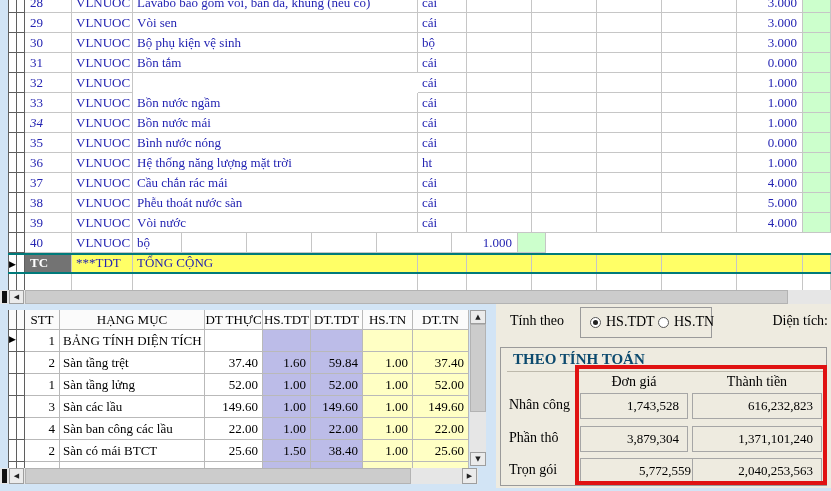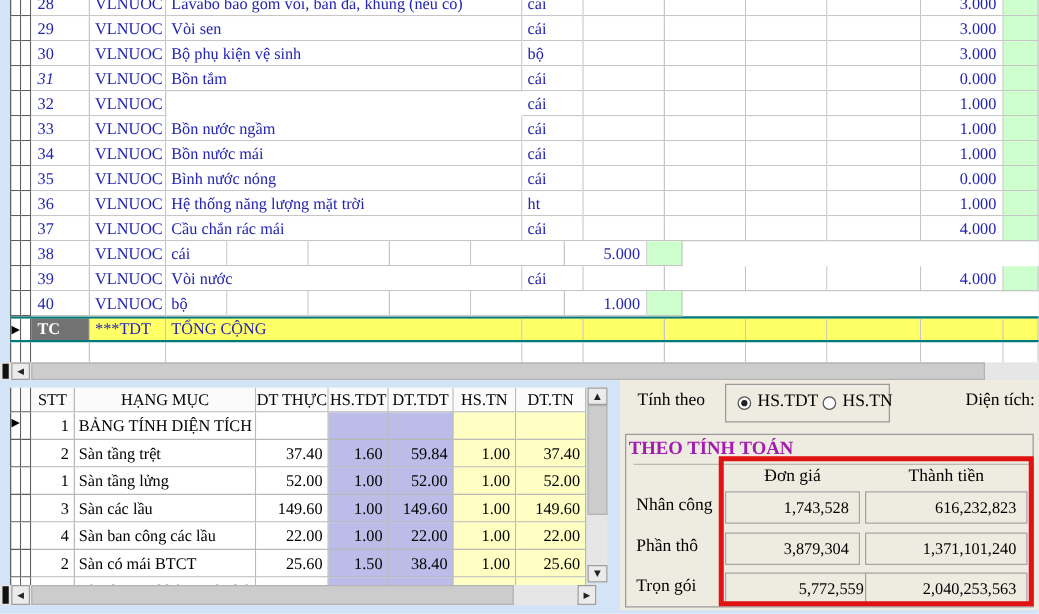--- a/index.html
+++ b/index.html
@@ -55,21 +55,21 @@
   #panel{position:absolute;left:496px;top:304px;width:335px;height:184px;background:#eeebe0}
   .plabel{position:absolute;font-size:14px;color:#000;white-space:nowrap}
   #rgroup{position:absolute;left:84px;top:3px;width:132px;height:31px;border:1px solid #9a9a9a;
           box-sizing:border-box;background:#eeebe0}
   .radio{position:absolute;width:11px;height:11px;border:1px solid #555;border-radius:50%;
          background:#fff;box-sizing:border-box}
   .radio.on::after{content:"";position:absolute;left:2px;top:2px;width:5px;height:5px;
          border-radius:50%;background:#222}
   #calcbox{position:absolute;left:4px;top:43px;width:327px;height:139px;border:1px solid #9a9a9a;
            box-sizing:border-box;background:#eeebe0}
-  #calcTitle{position:absolute;left:2px;top:3px;font-size:15px;font-weight:bold;color:#a21caf;white-space:nowrap}
+  #calcTitle{position:absolute;left:12px;top:3px;font-size:15px;font-weight:bold;color:#0c4a6e;white-space:nowrap}
   #calcSep{position:absolute;left:6px;right:3px;top:23px;height:1px;background:#bdb9ac}
   .colhead{position:absolute;top:26px;height:17px;font-size:14px;color:#000;text-align:center}
   .vlabel{position:absolute;left:8px;font-size:14px;color:#000;white-space:nowrap}
   .vbox{position:absolute;height:26px;border:1px solid #a6a6a6;box-sizing:border-box;
         font-size:13px;color:#000;text-align:right;padding:0 8px 0 2px;line-height:24px;background:#eeebe0}
   #redrect{position:absolute;left:79px;top:61px;width:252px;height:120px;border:4px solid #e01212;
            box-sizing:border-box;pointer-events:none}
 </style>
 </head>
 <body>
@@ -114,21 +114,21 @@
         <div class="tcell" style="width: 65px;"></div>
         <div class="tcell" style="width: 65px;"></div>
         <div class="tcell" style="width: 65px;"></div>
         <div class="tcell" style="width: 75px;"></div>
         <div class="tcell qty" style="width: 66px;">3.000</div>
         <div class="tcell green" style="width: 28px;"></div>
       </div>
       <div class="trow">
         <div class="tcell selc selfirst" style="width: 9px;"></div>
         <div class="tcell selc" style="width: 8px;"></div>
-        <div class="tcell num" style="width: 47px; font-style: italic;">31</div>
+        <div class="tcell num" style="width: 47px;">31</div>
         <div class="tcell code" style="width: 61px;">VLNUOC</div>
         <div class="tcell name" style="width: 285px;">Bồn tắm</div>
         <div class="tcell unit" style="width: 49px;">cái</div>
         <div class="tcell" style="width: 65px;"></div>
         <div class="tcell" style="width: 65px;"></div>
         <div class="tcell" style="width: 65px;"></div>
         <div class="tcell" style="width: 75px;"></div>
         <div class="tcell qty" style="width: 66px;">0.000</div>
         <div class="tcell green" style="width: 28px;"></div>
       </div>
@@ -156,21 +156,21 @@
         <div class="tcell" style="width: 65px;"></div>
         <div class="tcell" style="width: 65px;"></div>
         <div class="tcell" style="width: 65px;"></div>
         <div class="tcell" style="width: 75px;"></div>
         <div class="tcell qty" style="width: 66px;">1.000</div>
         <div class="tcell green" style="width: 28px;"></div>
       </div>
       <div class="trow">
         <div class="tcell selc selfirst" style="width: 9px;"></div>
         <div class="tcell selc" style="width: 8px;"></div>
-        <div class="tcell num" style="width: 47px;">34</div>
+        <div class="tcell num" style="width: 47px; font-style: italic;">34</div>
         <div class="tcell code" style="width: 61px;">VLNUOC</div>
         <div class="tcell name" style="width: 285px;">Bồn nước mái</div>
         <div class="tcell unit" style="width: 49px;">cái</div>
         <div class="tcell" style="width: 65px;"></div>
         <div class="tcell" style="width: 65px;"></div>
         <div class="tcell" style="width: 65px;"></div>
         <div class="tcell" style="width: 75px;"></div>
         <div class="tcell qty" style="width: 66px;">1.000</div>
         <div class="tcell green" style="width: 28px;"></div>
       </div>
@@ -214,20 +214,21 @@
         <div class="tcell" style="width: 65px;"></div>
         <div class="tcell" style="width: 75px;"></div>
         <div class="tcell qty" style="width: 66px;">4.000</div>
         <div class="tcell green" style="width: 28px;"></div>
       </div>
       <div class="trow">
         <div class="tcell selc selfirst" style="width: 9px;"></div>
         <div class="tcell selc" style="width: 8px;"></div>
         <div class="tcell num" style="width: 47px;">38</div>
         <div class="tcell code" style="width: 61px;">VLNUOC</div>
+        <div class="tcell name" style="width: 285px;">Phễu thoát nước sàn</div>
         <div class="tcell unit" style="width: 49px;">cái</div>
         <div class="tcell" style="width: 65px;"></div>
         <div class="tcell" style="width: 65px;"></div>
         <div class="tcell" style="width: 65px;"></div>
         <div class="tcell" style="width: 75px;"></div>
         <div class="tcell qty" style="width: 66px;">5.000</div>
         <div class="tcell green" style="width: 28px;"></div>
       </div>
       <div class="trow">
         <div class="tcell selc selfirst" style="width: 9px;"></div>

